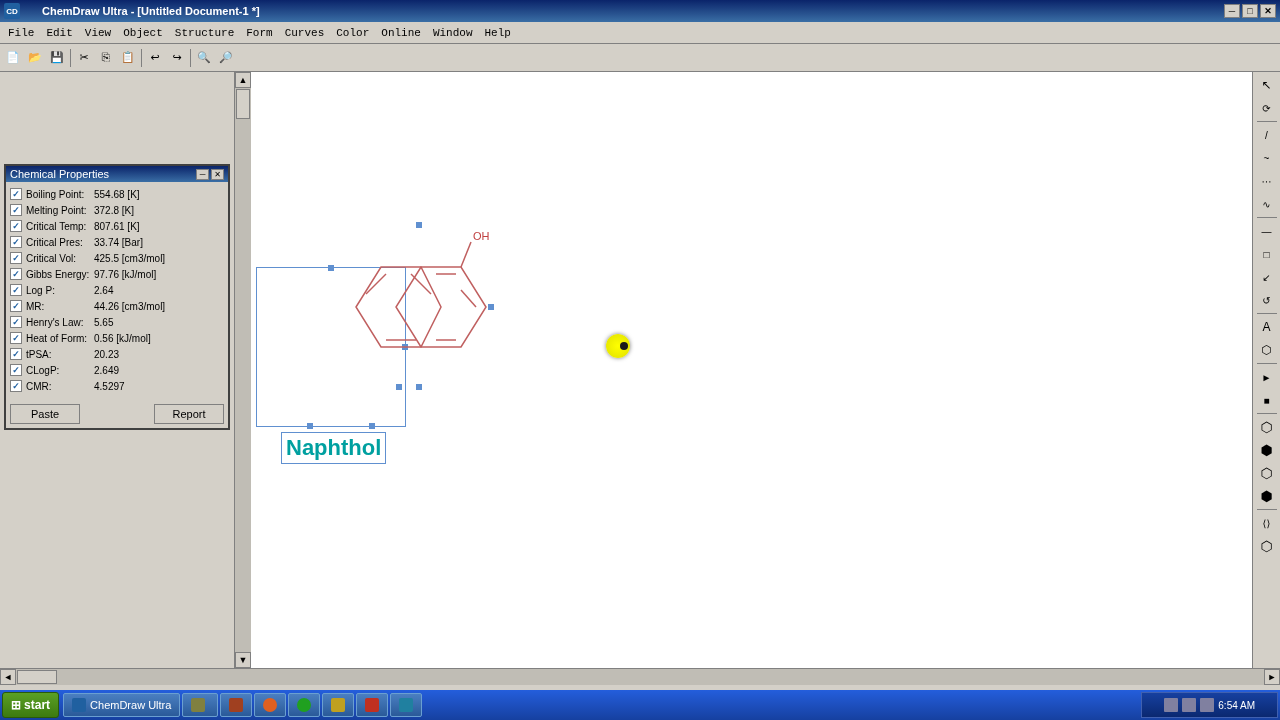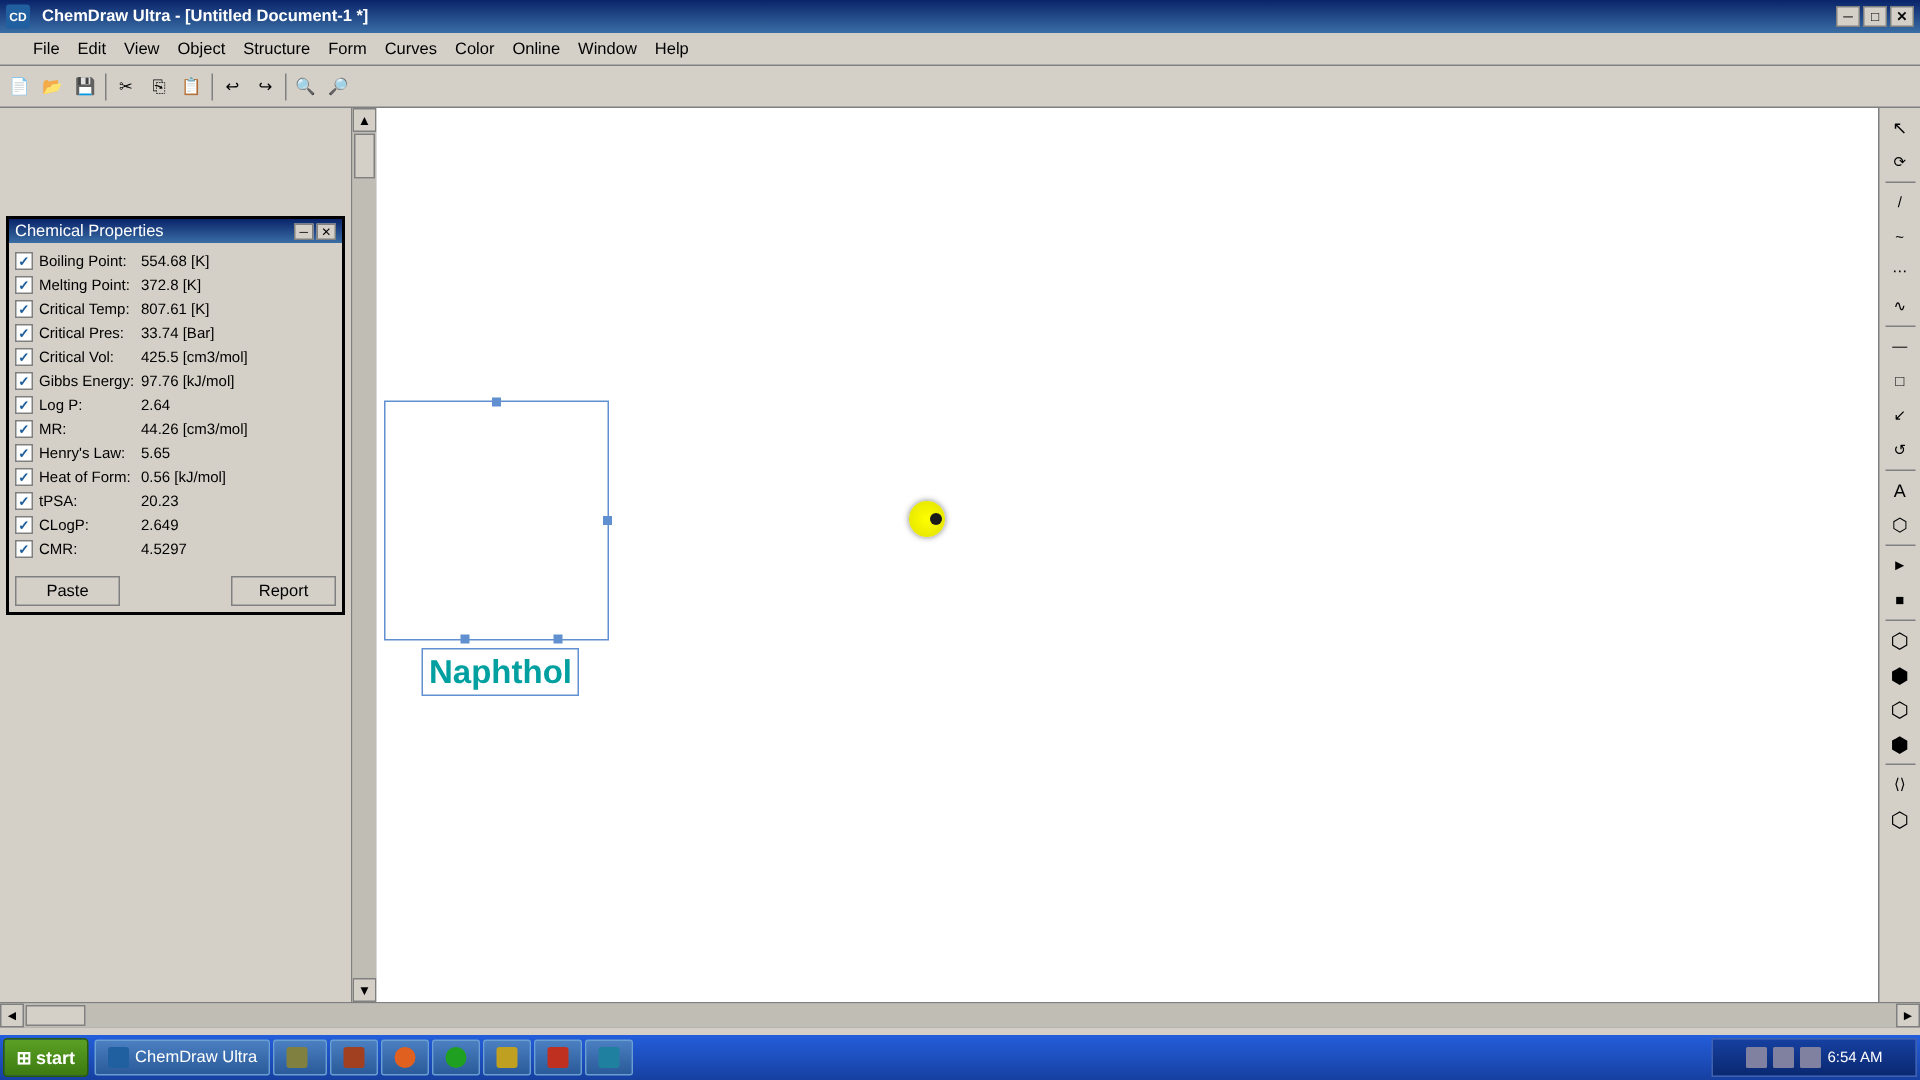--- a/index.html
+++ b/index.html
@@ -28,29 +28,30 @@
       cursor: pointer; color: black;
     }
 
     
     #menu-bar {
       background: #d4d0c8;
       height: 22px;
       display: flex;
       align-items: center;
       border-bottom: 1px solid #808080;
-      padding: 0 16px;
+      padding: 0 2px;
+      font-family: Liberation Mono, monospace;
     }
     .menu-item {
       padding: 2px 6px;
       cursor: pointer;
       font-size: 11px;
       color: black;
     }
-    #app-icon { width: 16px; height: 16px; background: #2060a0; margin-right: 4px; border-radius: 2px; display: flex; align-items: center; justify-content: center; color: white; font-size: 8px; font-weight: bold; }
+    #app-icon { width: 16px; height: 16px; background: #2060a0; margin-right: 18px; border-radius: 2px; display: flex; align-items: center; justify-content: center; color: white; font-size: 8px; font-weight: bold; }
 
     
     #toolbar {
       background: #d4d0c8;
       height: 28px;
       border-bottom: 1px solid #808080;
       display: flex;
       align-items: center;
       padding: 2px;
     }
@@ -69,22 +70,22 @@
       background: #d4d0c8;
       border-right: 1px solid #808080;
       display: flex;
       flex-direction: column;
       padding: 4px;
     }
 
     
     #chem-props {
       background: #d4d0c8;
-      border: 2px solid #000000;
-      margin-top: 68px;
+      border: 2px solid #404040;
+      margin-top: 88px;
     }
     #chem-props-title {
       background: linear-gradient(to bottom, #0a246a, #3a6ea5);
       color: white;
       padding: 2px 4px;
       font-size: 11px;
       display: flex;
       align-items: center;
       justify-content: space-between;
     }
@@ -487,20 +488,44 @@
 
     <div id="canvas-area">
 
       <div id="selection-box">
         <div id="sel-handle-top"></div>
         <div id="sel-handle-bottom-left"></div>
         <div id="sel-handle-bottom-right"></div>
         <div id="sel-handle-right"></div>
       </div>
 
+      <div id="structure-container">
+        <svg width="160" height="170" viewBox="0 0 160 170">
+
+          <polygon points="15,85 40,45 80,45 100,85 80,125 40,125" fill="none" stroke="#c06060" stroke-width="1.5"></polygon>
+
+          <polygon points="80,45 120,45 145,85 120,125 80,125 55,85" fill="none" stroke="#c06060" stroke-width="1.5"></polygon>
+
+          <line x1="25" y1="72" x2="45" y2="52" stroke="#c06060" stroke-width="1.5"></line>
+          <line x1="70" y1="52" x2="90" y2="72" stroke="#c06060" stroke-width="1.5"></line>
+          <line x1="45" y1="118" x2="75" y2="118" stroke="#c06060" stroke-width="1.5"></line>
+
+          <line x1="95" y1="52" x2="115" y2="52" stroke="#c06060" stroke-width="1.5"></line>
+          <line x1="120" y1="68" x2="135" y2="85" stroke="#c06060" stroke-width="1.5"></line>
+          <line x1="95" y1="118" x2="115" y2="118" stroke="#c06060" stroke-width="1.5"></line>
+
+          <line x1="120" y1="45" x2="130" y2="20" stroke="#c06060" stroke-width="1.5"></line>
+          <text x="132" y="18" font-size="11" fill="#c04040" font-family="Arial">OH</text>
+
+          <rect x="75" y="0" width="6" height="6" fill="#6090d0"></rect>
+          <rect x="147" y="82" width="6" height="6" fill="#6090d0"></rect>
+          <rect x="75" y="162" width="6" height="6" fill="#6090d0"></rect>
+          <rect x="55" y="162" width="6" height="6" fill="#6090d0"></rect>
+        </svg>
+      </div>
 
       <div id="naphthol-label">Naphthol</div>
 
       <div id="cursor-indicator">
         <div class="cursor-dot"></div>
       </div>
 
     </div>
 
     <div id="right-toolbar">

